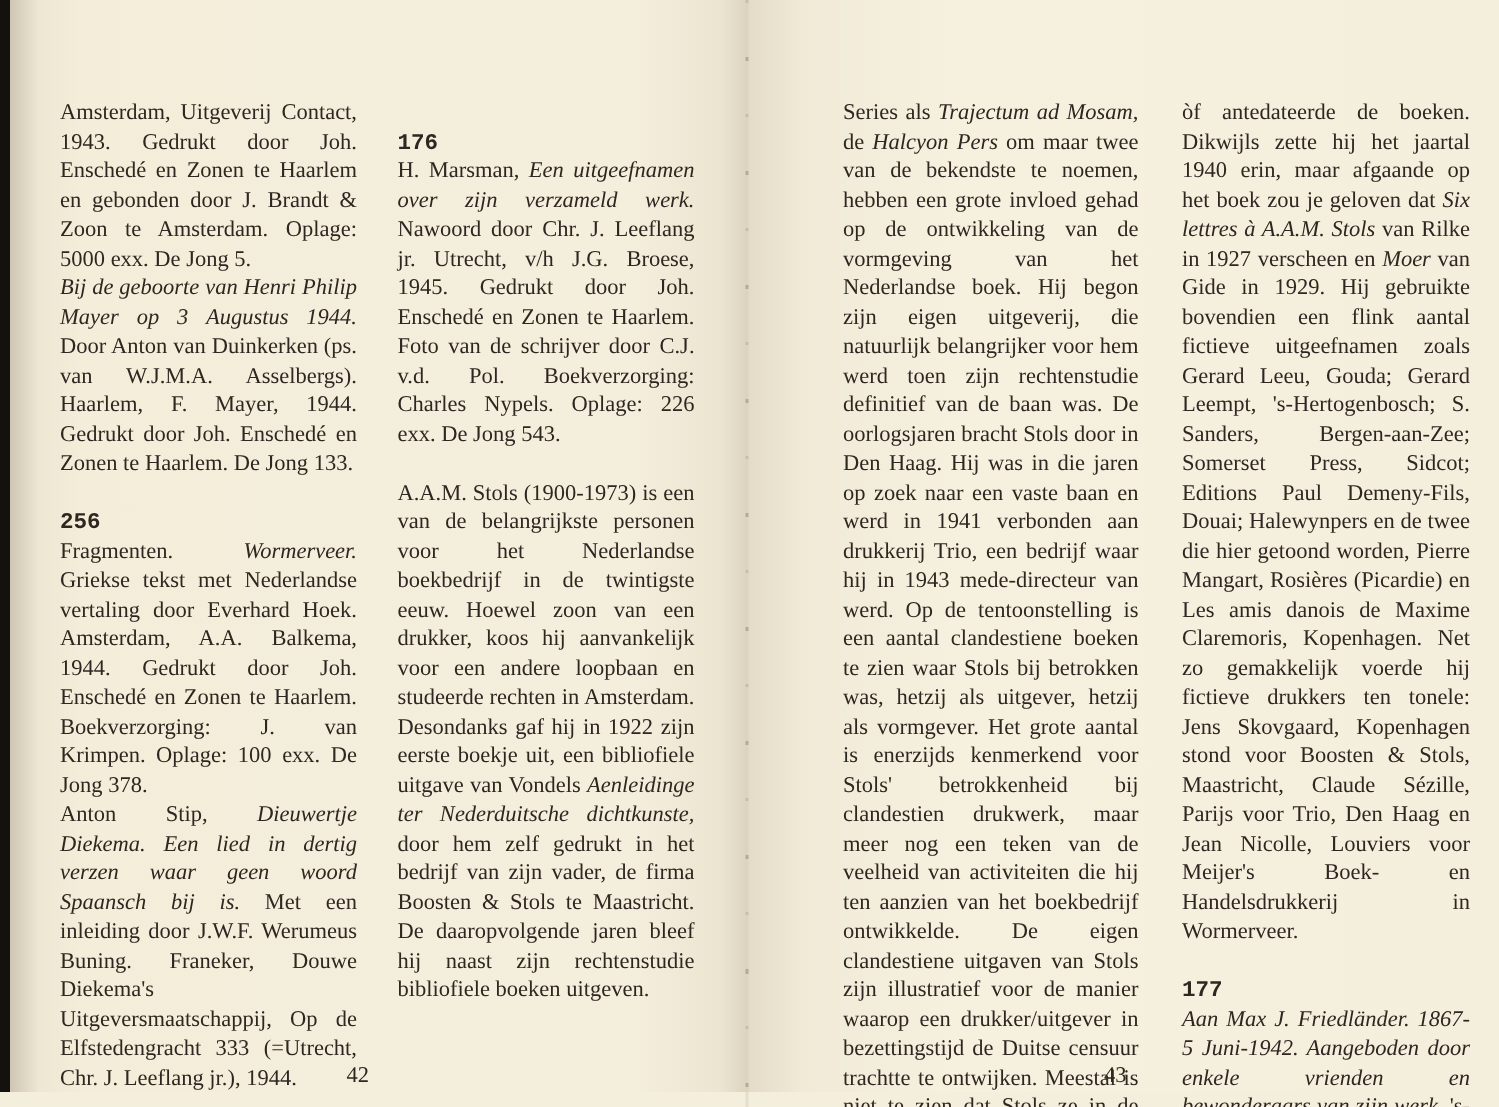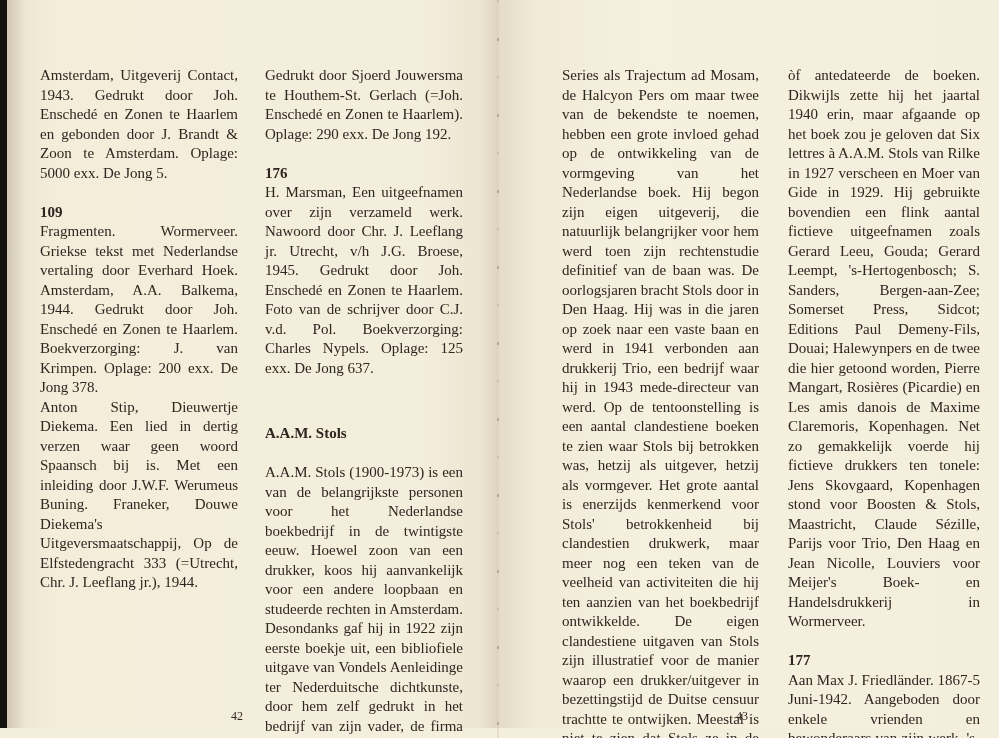--- a/index.html
+++ b/index.html
@@ -26,47 +26,46 @@
       #b3ab98 0px,#b3ab98 2px,#d9d1bd 2px,#d9d1bd 38px,
       #8f8774 38px,#8f8774 41px,#d9d1bd 41px,#d9d1bd 76px);
     opacity:.55;
   }
   .col{
     position:absolute;top:66px;
     font-size:15px;line-height:19.5px;
     text-align:justify;
   }
   .col p{margin:0;}
-  .entry-number{font-weight:bold;}
+  .entry-number{font-weight:bold;font-family:Liberation Mono, monospace;}
   .heading{font-weight:bold;}
-  .it{}
+  .it{font-style:italic;}
   .bd{font-weight:bold;}
   .gap1{margin-top:19.5px !important;}
   .gap2{margin-top:46px !important;}
   .pagenum{
-    position:absolute;font-size:12px;color:#2e2620;
+    position:absolute;font-size:15px;color:#2e2620;
   }
 </style>
 </head>
 <body>
 
 <div class="spread">
   <div class="gutter-line"></div>
 
   <div class="col" style="left:40px;width:198px;">
       <p class="para"><span>Amsterdam, Uitgeverij Contact, 1943. Gedrukt door Joh. Enschedé en Zonen te Haarlem en gebonden door J. Brandt &amp; Zoon te Amsterdam. Oplage: 5000 exx. De Jong 5.</span></p>
-      <p class="entry-number gap1"><span class="bd">109</span></p>
-      <p class="para"><span>Fragmenten. </span><span class="it">Wormerveer.</span><span> Griekse tekst met Nederlandse vertaling door Everhard Hoek. Amsterdam, A.A. Balkema, 1944. Gedrukt door Joh. Enschedé en Zonen te Haarlem. Boekverzorging: J. van Krimpen. Oplage: 200 exx. De Jong 378.</span></p>
+      <p class="para"><span class="it">Bij de geboorte van Henri Philip Mayer op 3 Augustus 1944.</span><span> Door Anton van Duinkerken (ps. van W.J.M.A. Asselbergs). Haarlem, F. Mayer, 1944. Gedrukt door Joh. Enschedé en Zonen te Haarlem. De Jong 133.</span></p>
+      <p class="entry-number gap1"><span class="bd">256</span></p>
+      <p class="para"><span>Fragmenten. </span><span class="it">Wormerveer.</span><span> Griekse tekst met Nederlandse vertaling door Everhard Hoek. Amsterdam, A.A. Balkema, 1944. Gedrukt door Joh. Enschedé en Zonen te Haarlem. Boekverzorging: J. van Krimpen. Oplage: 100 exx. De Jong 378.</span></p>
       <p class="para"><span>Anton Stip, </span><span class="it">Dieuwertje Diekema. Een lied in dertig verzen waar geen woord Spaansch bij is.</span><span> Met een inleiding door J.W.F. Werumeus Buning. Franeker, Douwe Diekema's Uitgeversmaatschappij, Op de Elfstedengracht 333 (=Utrecht, Chr. J. Leeflang jr.), 1944.</span></p>
     </div>
   <div class="col" style="left:265px;width:198px;">
-      <p class="para"><span>Gedrukt door Sjoerd Jouwersma te Houthem-St. Gerlach (=Joh. Enschedé en Zonen te Haarlem). Oplage: 290 exx. De Jong 192.</span></p>
       <p class="entry-number gap1"><span class="bd">176</span></p>
-      <p class="para"><span>H. Marsman, </span><span class="it">Een uitgeefnamen over zijn verzameld werk.</span><span> Nawoord door Chr. J. Leeflang jr. Utrecht, v/h J.G. Broese, 1945. Gedrukt door Joh. Enschedé en Zonen te Haarlem. Foto van de schrijver door C.J. v.d. Pol. Boekverzorging: Charles Nypels. Oplage: 125 exx. De Jong 637.</span></p>
-      <p class="heading gap2"><span class="bd">A.A.M. Stols</span></p>
+      <p class="para"><span>H. Marsman, </span><span class="it">Een uitgeefnamen over zijn verzameld werk.</span><span> Nawoord door Chr. J. Leeflang jr. Utrecht, v/h J.G. Broese, 1945. Gedrukt door Joh. Enschedé en Zonen te Haarlem. Foto van de schrijver door C.J. v.d. Pol. Boekverzorging: Charles Nypels. Oplage: 226 exx. De Jong 543.</span></p>
       <p class="para gap1"><span>A.A.M. Stols (1900-1973) is een van de belangrijkste personen voor het Nederlandse boekbedrijf in de twintigste eeuw. Hoewel zoon van een drukker, koos hij aanvankelijk voor een andere loopbaan en studeerde rechten in Amsterdam. Desondanks gaf hij in 1922 zijn eerste boekje uit, een bibliofiele uitgave van Vondels </span><span class="it">Aenleidinge ter Nederduitsche dichtkunste,</span><span> door hem zelf gedrukt in het bedrijf van zijn vader, de firma Boosten &amp; Stols te Maastricht. De daaropvolgende jaren bleef hij naast zijn rechtenstudie bibliofiele boeken uitgeven.</span></p>
     </div>
   <div class="col" style="left:562px;width:197px;">
       <p class="para"><span>Series als </span><span class="it">Trajectum ad Mosam,</span><span> de </span><span class="it">Halcyon Pers</span><span> om maar twee van de bekendste te noemen, hebben een grote invloed gehad op de ontwikkeling van de vormgeving van het Nederlandse boek. Hij begon zijn eigen uitgeverij, die natuurlijk belangrijker voor hem werd toen zijn rechtenstudie definitief van de baan was. De oorlogsjaren bracht Stols door in Den Haag. Hij was in die jaren op zoek naar een vaste baan en werd in 1941 verbonden aan drukkerij Trio, een bedrijf waar hij in 1943 mede-directeur van werd. Op de tentoonstelling is een aantal clandestiene boeken te zien waar Stols bij betrokken was, hetzij als uitgever, hetzij als vormgever. Het grote aantal is enerzijds kenmerkend voor Stols' betrokkenheid bij clandestien drukwerk, maar meer nog een teken van de veelheid van activiteiten die hij ten aanzien van het boekbedrijf ontwikkelde. De eigen clandestiene uitgaven van Stols zijn illustratief voor de manier waarop een drukker/uitgever in bezettingstijd de Duitse censuur trachtte te ontwijken. Meestal is niet te zien dat Stols ze in de oorlog uitgaf. Bij een aantal ontbreekt zijn naam, zoals in de twee Friedländer-boeken, maar veel vaker rommelde hij met het jaartal. Hij liet het òf weg,</span></p>
     </div>
   <div class="col" style="left:788px;width:192px;">
       <p class="para"><span>òf antedateerde de boeken. Dikwijls zette hij het jaartal 1940 erin, maar afgaande op het boek zou je geloven dat </span><span class="it">Six lettres à A.A.M. Stols</span><span> van Rilke in 1927 verscheen en </span><span class="it">Moer</span><span> van Gide in 1929. Hij gebruikte bovendien een flink aantal fictieve uitgeefnamen zoals Gerard Leeu, Gouda; Gerard Leempt, 's-Hertogenbosch; S. Sanders, Bergen-aan-Zee; Somerset Press, Sidcot; Editions Paul Demeny-Fils, Douai; Halewynpers en de twee die hier getoond worden, Pierre Mangart, Rosières (Picardie) en Les amis danois de Maxime Claremoris, Kopenhagen. Net zo gemakkelijk voerde hij fictieve drukkers ten tonele: Jens Skovgaard, Kopenhagen stond voor Boosten &amp; Stols, Maastricht, Claude Sézille, Parijs voor Trio, Den Haag en Jean Nicolle, Louviers voor Meijer's Boek- en Handelsdrukkerij in Wormerveer.</span></p>
       <p class="entry-number gap1"><span class="bd">177</span></p>
       <p class="para"><span class="it">Aan Max J. Friedländer. 1867-5 Juni-1942. Aangeboden door enkele vrienden en bewonderaars van zijn werk.</span><span> 's-Gravenhage, A.A.M. Stols, 1942. Gedrukt door Drukkerij Trio te Den Haag. Foto door J. Guggenheimer. Zeer kleine oplage. De Jong 19.</span></p>
     </div>

